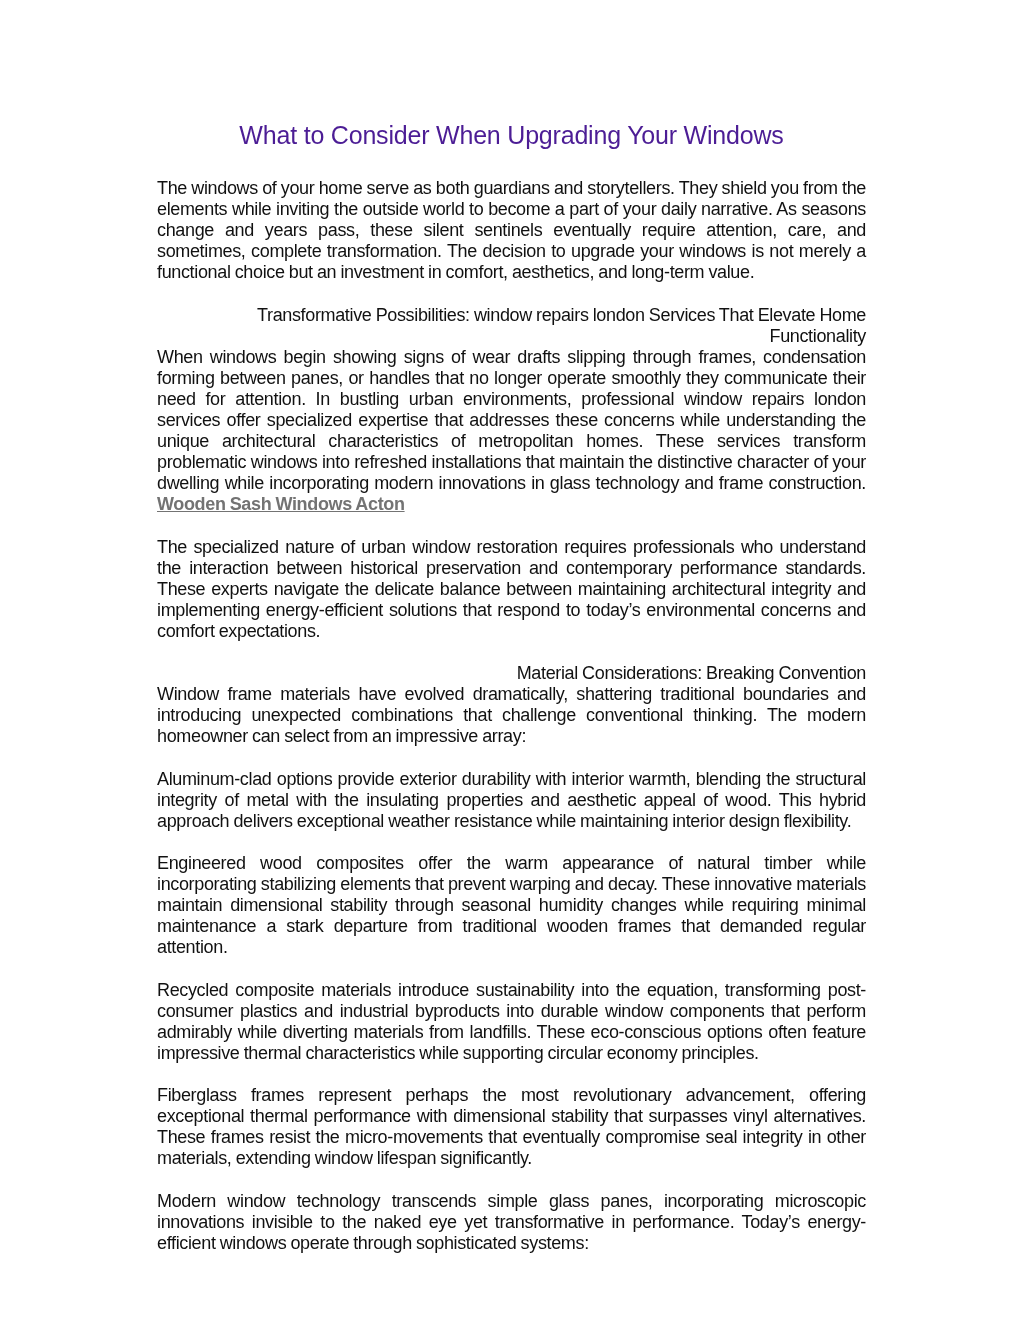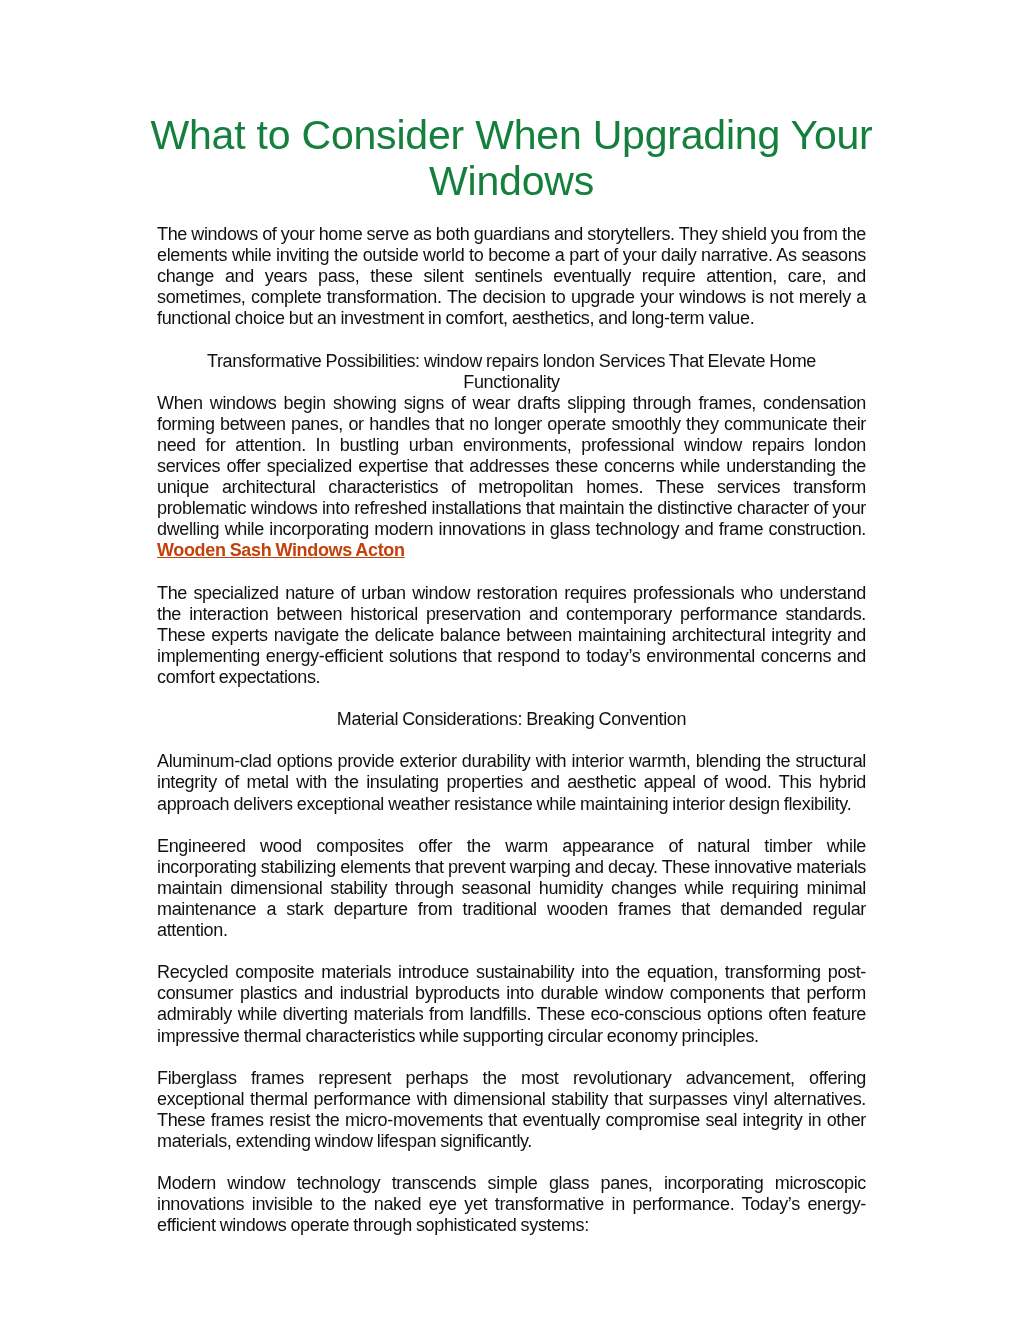--- a/index.html
+++ b/index.html
@@ -16,43 +16,43 @@
       color: #111111;
     }
     .page {
       position: absolute;
       left: 157px;
       top: 112px;
       width: 709px;
     }
     .title {
       font-family: "Liberation Sans", sans-serif;
-      font-size: 41px;
+      font-size: 25px;
       font-weight: normal;
       text-align: center;
       margin: 0 0 20px -40px;
       width: 789px;
       letter-spacing: -0.2px;
       line-height: 46px;
-      color: #15803d;
+      color: #4c1d95;
     }
     .para {
       font-size: 18px;
       line-height: 21.1px;
       text-align: justify;
       margin: 0 0 21.1px 0;
       letter-spacing: -0.35px;
       word-spacing: -0.5px;
     }
     .heading-line {
       display: block;
-      text-align: center;
+      text-align: right;
     }
     .link {
-      color: #c2410c;
+      color: #737373;
       font-weight: bold;
       text-decoration: underline;
       cursor: pointer;
     }
   </style>
 </head>
 <body>
 
 <div class="page">
   <h1 class="title">What to Consider When Upgrading Your Windows</h1>
@@ -61,20 +61,21 @@
 
   <p class="para">
     <span class="heading-line">Transformative Possibilities: window repairs london Services That Elevate Home Functionality</span>
     <span>When windows begin showing signs of wear drafts slipping through frames, condensation forming between panes, or handles that no longer operate smoothly they communicate their need for attention. In bustling urban environments, professional window repairs london services offer specialized expertise that addresses these concerns while understanding the unique architectural characteristics of metropolitan homes. These services transform problematic windows into refreshed installations that maintain the distinctive character of your dwelling while incorporating modern innovations in glass technology and frame construction. </span><a class="link">Wooden Sash Windows Acton</a>
   </p>
 
   <p class="para">The specialized nature of urban window restoration requires professionals who understand the interaction between historical preservation and contemporary performance standards. These experts navigate the delicate balance between maintaining architectural integrity and implementing energy-efficient solutions that respond to today’s environmental concerns and comfort expectations.</p>
 
   <p class="para">
     <span class="heading-line">Material Considerations: Breaking Convention</span>
+    <span>Window frame materials have evolved dramatically, shattering traditional boundaries and introducing unexpected combinations that challenge conventional thinking. The modern homeowner can select from an impressive array:</span>
   </p>
 
   <p class="para">Aluminum-clad options provide exterior durability with interior warmth, blending the structural integrity of metal with the insulating properties and aesthetic appeal of wood. This hybrid approach delivers exceptional weather resistance while maintaining interior design flexibility.</p>
   <p class="para">Engineered wood composites offer the warm appearance of natural timber while incorporating stabilizing elements that prevent warping and decay. These innovative materials maintain dimensional stability through seasonal humidity changes while requiring minimal maintenance a stark departure from traditional wooden frames that demanded regular attention.</p>
   <p class="para">Recycled composite materials introduce sustainability into the equation, transforming post-consumer plastics and industrial byproducts into durable window components that perform admirably while diverting materials from landfills. These eco-conscious options often feature impressive thermal characteristics while supporting circular economy principles.</p>
   <p class="para">Fiberglass frames represent perhaps the most revolutionary advancement, offering exceptional thermal performance with dimensional stability that surpasses vinyl alternatives. These frames resist the micro-movements that eventually compromise seal integrity in other materials, extending window lifespan significantly.</p>
 
   <p class="para">
     <span>Modern window technology transcends simple glass panes, incorporating microscopic innovations invisible to the naked eye yet transformative in performance. Today’s energy-efficient windows operate through sophisticated systems:</span>
   </p>

